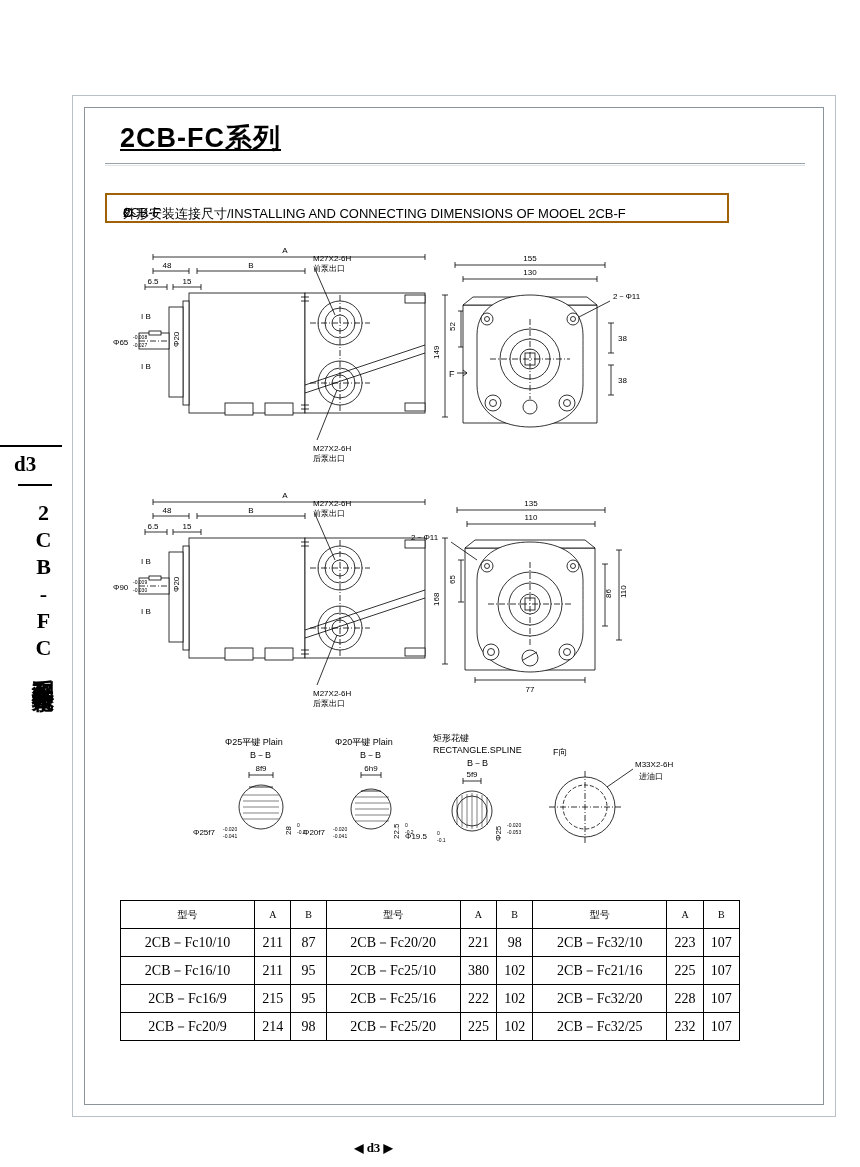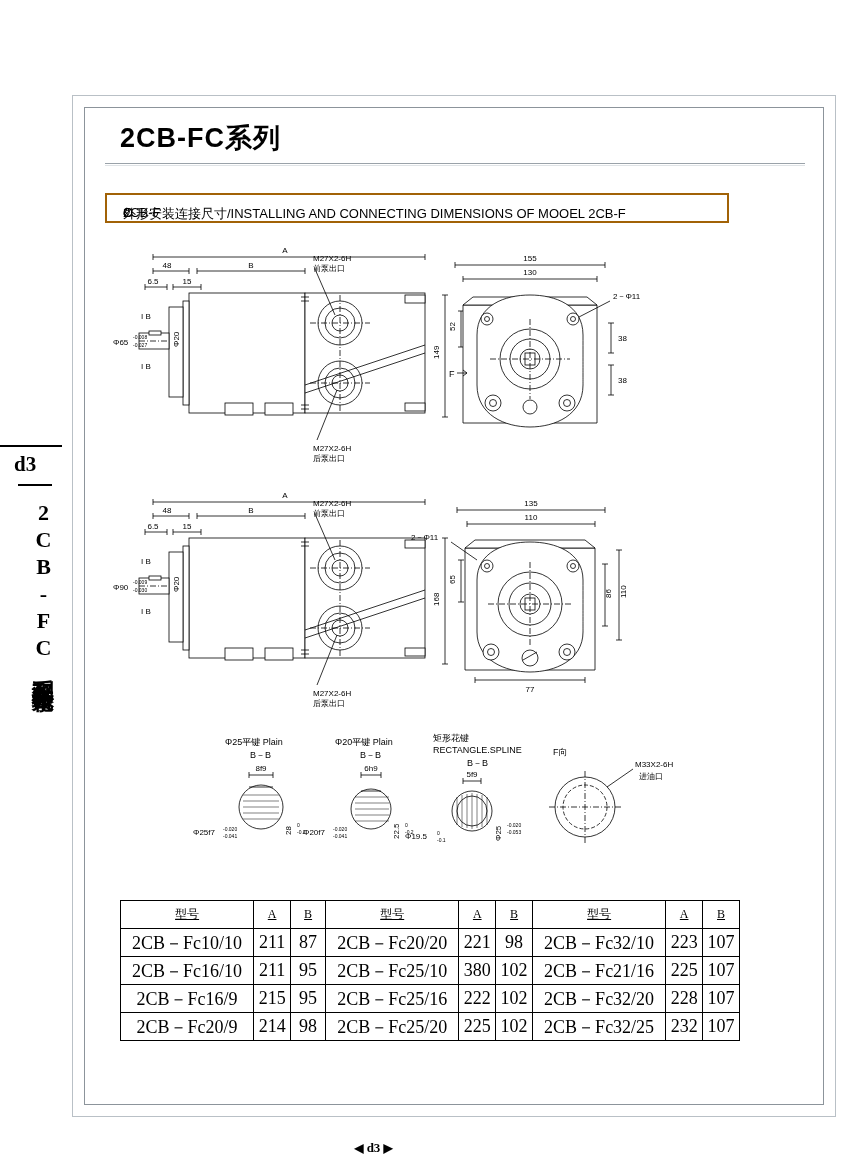--- a/index.html
+++ b/index.html
@@ -11,38 +11,38 @@
   .frame-inner{position:absolute;left:84px;top:107px;width:738px;height:996px;border:1px solid #8c949b;background:#fff;}
 
   
   .spine{position:absolute;left:0;top:445px;width:62px;height:2px;background:#000;}
   .spine-label{position:absolute;left:14px;top:452px;font:bold 21px "Liberation Serif",serif;letter-spacing:0px;}
   .spine-rule{position:absolute;left:18px;top:484px;width:34px;height:2px;background:#000;}
   .vtext{position:absolute;left:18px;top:500px;width:40px;font:bold 22px "Liberation Serif",serif;
          writing-mode:vertical-rl;text-orientation:upright;letter-spacing:2px;line-height:30px;}
 
   
-  .title{position:absolute;left:120px;top:120px;font:bold 27px "Liberation Sans",sans-serif;letter-spacing:1px;}
+  .title{position:absolute;left:120px;top:120px;font:bold 27px "Liberation Sans",sans-serif;letter-spacing:1px;text-decoration:underline;}
   .title-rule{position:absolute;left:105px;top:163px;width:700px;height:1px;background:#9aa2a9;}
   .title-rule2{position:absolute;left:105px;top:165px;width:700px;height:1px;background:#dfe3e6;}
 
   
   .subhead{position:absolute;left:105px;top:193px;width:620px;height:26px;border:2px solid #a16207;}
   .subhead span{position:absolute;left:8px;top:5px;font-size:13px;white-space:nowrap;}
   .sub-sm{font-size:10px;vertical-align:sub;}
 
   
   .draw{position:absolute;left:105px;top:235px;width:700px;height:650px;}
   svg{display:block;}
 
   
   .tbl-wrap{position:absolute;left:120px;top:900px;width:620px;}
   table{border-collapse:collapse;width:620px;font-family:"Liberation Serif",serif;}
-  th,td{border:1px solid #000;text-align:center;font-size:18px;height:27px;padding:0;}
-  th{font-size:12px;font-weight:normal;text-decoration:underline;}
+  th,td{border:1px solid #000;text-align:center;font-size:14px;height:27px;padding:0;}
+  th{font-size:10px;font-weight:normal;}
   .c-model{width:150px;}
   .c-ab{width:38px;}
 
   
   .footer{position:absolute;left:0;top:1140px;width:747px;text-align:center;font:bold 13px "Liberation Serif",serif;}
   .footer .arrow{font-size:12px;}
 </style>
 </head>
 <body>
 

